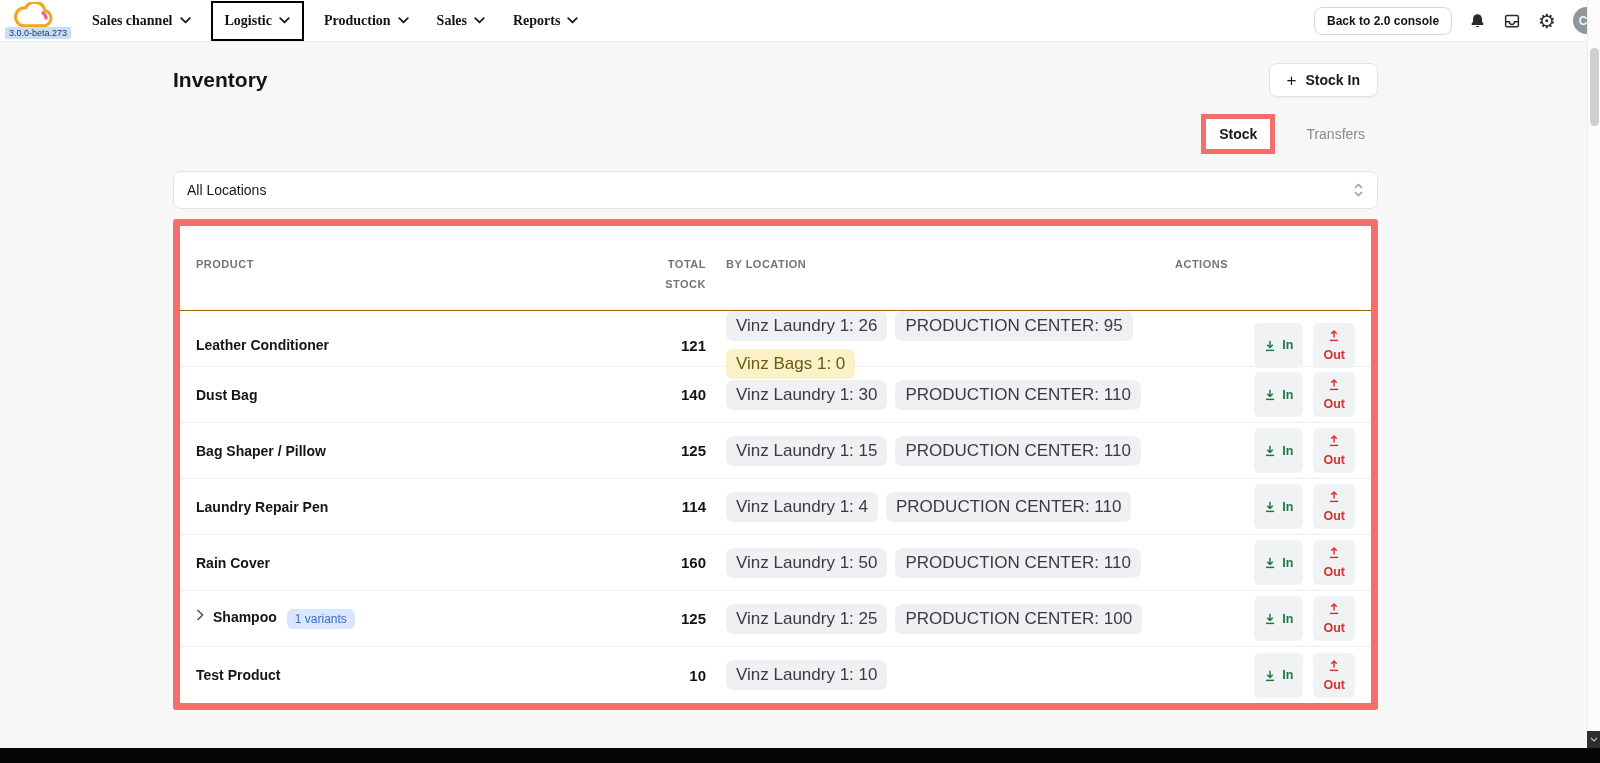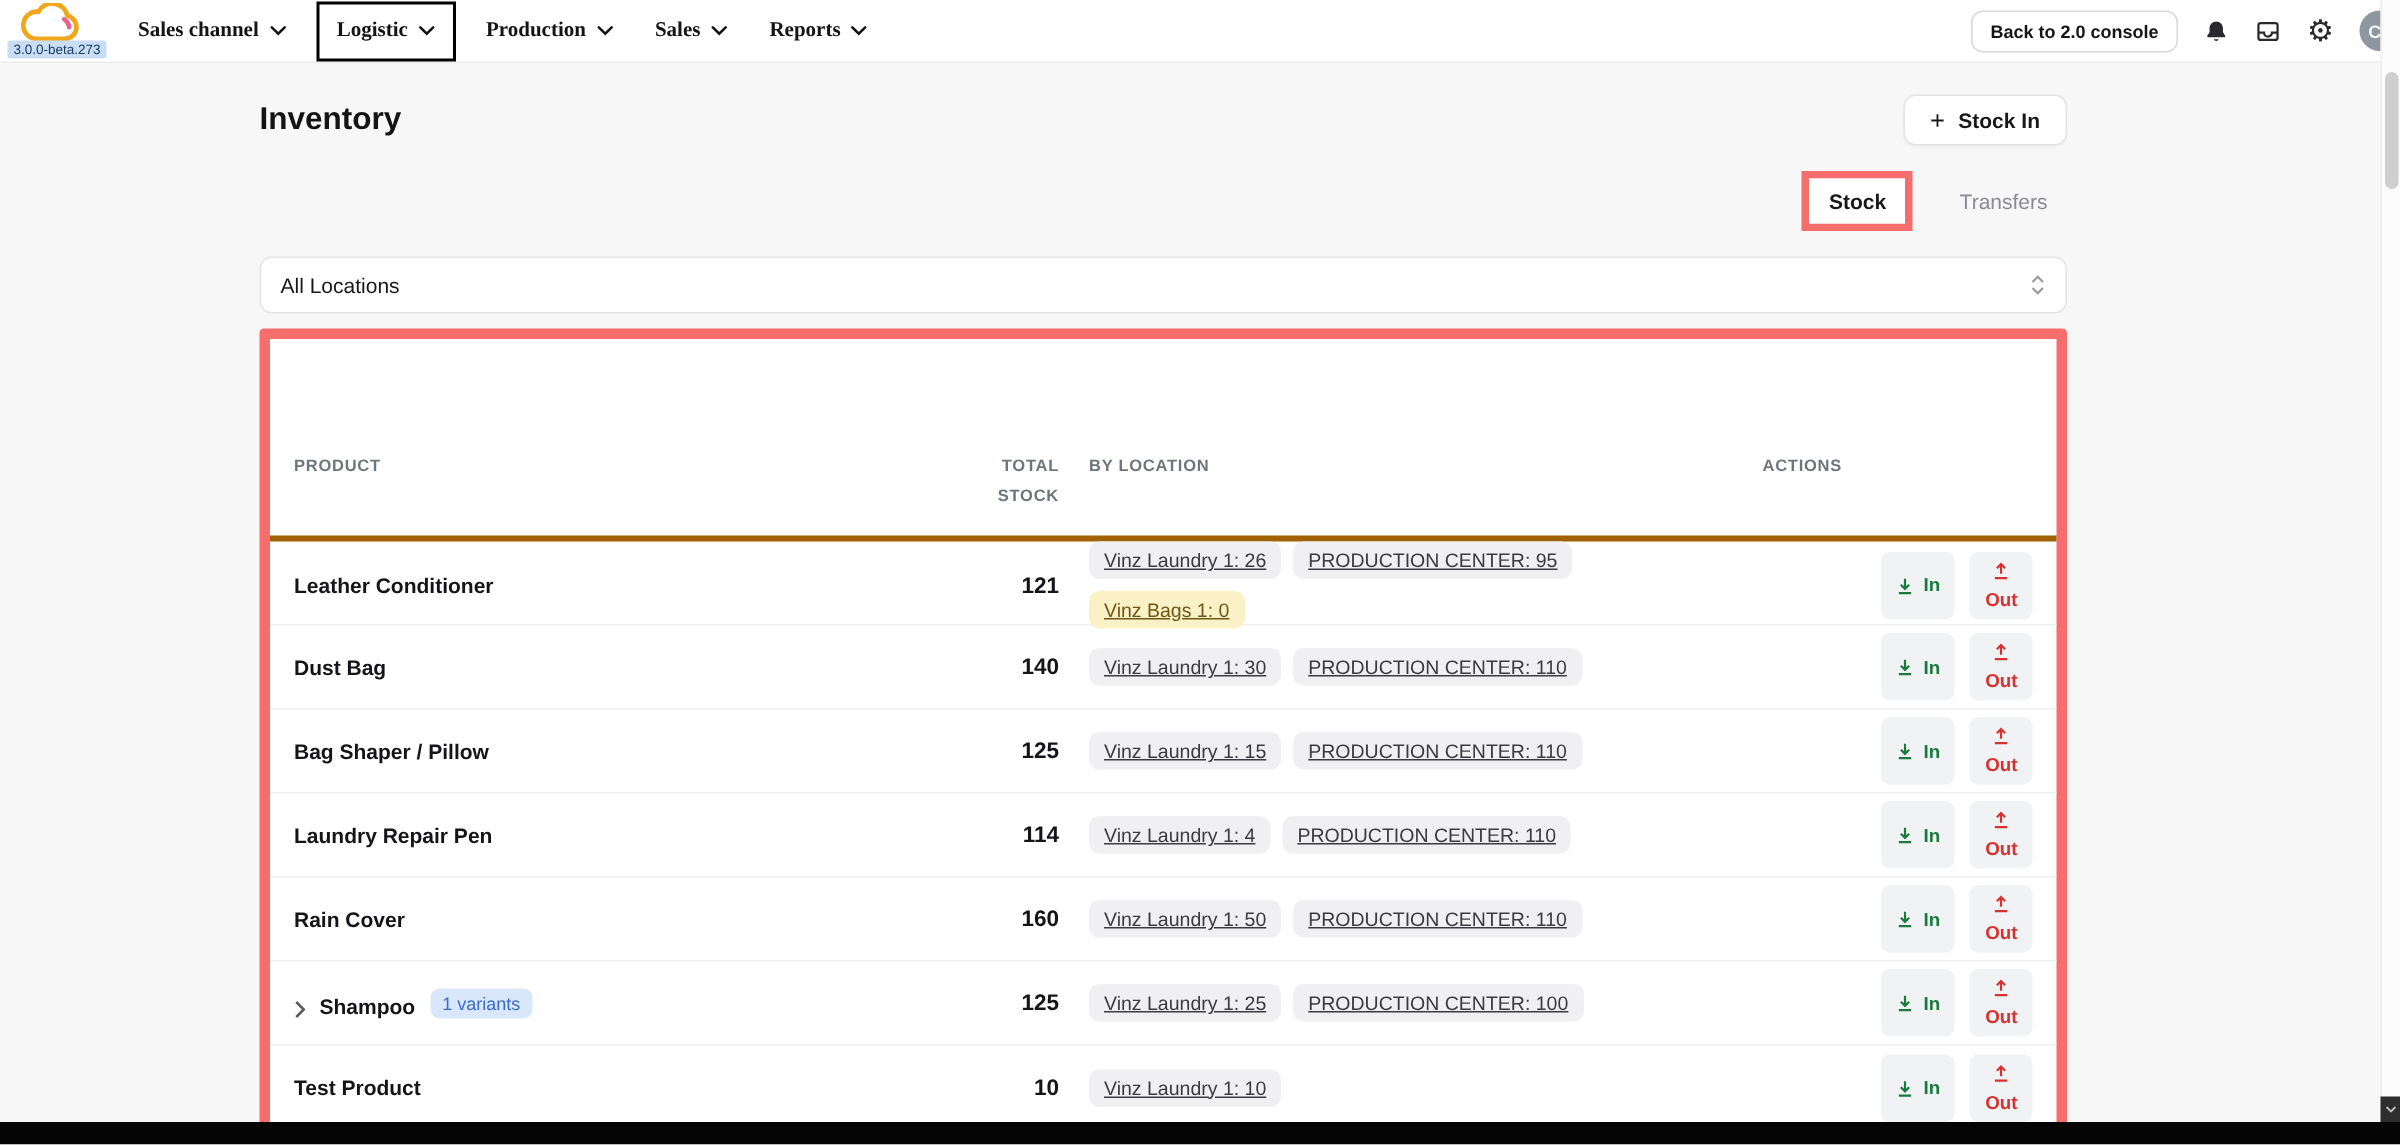--- a/index.html
+++ b/index.html
@@ -30,32 +30,32 @@
   .tabs { display:flex; align-items:center; margin-top:14px; height:44px;justify-content:flex-end; }
   .tab-highlight { border:5px solid #f56d6d; background:#fff; }
   .tab { font-size:14px; padding:7px 13px; cursor:pointer; }
   .tab.active { color:#18181b; font-weight:600; background:#fff; }
   .tab.inactive { color:#8a8a91; font-weight:500; margin-left:18px; }
 
   .location-select { margin-top:15px; height:38px; background:#fff; border:1px solid #e4e4e7; border-radius:8px; display:flex; align-items:center; justify-content:space-between; padding:0 13px; font-size:14px; color:#18181b; cursor:pointer; }
 
   .table-box { margin-top:10px; border:7px solid #f56d6d; border-radius:3px; background:#fff; }
   .grid-row { display:grid; grid-template-columns:460px 70px 1fr 210px; align-items:center; padding:0 16px; }
-  .t-header { padding-top:38px; padding-bottom:16px; border-bottom:4px solid #a16207; align-items:start;margin-top:37px; }
+  .t-header { padding-top:28px; padding-bottom:16px; border-bottom:1px solid #a16207; align-items:start; }
   .th { font-size:11px; font-weight:700; color:#70747c; letter-spacing:.5px; line-height:20px; }
   .th-total { text-align:right; padding-right:20px; }
   .th-actions { padding-left:30px; }
   .t-row { height:56px; border-bottom:1px solid #efeff1; }
   .t-row:last-child { border-bottom:none; }
-  .cell-product { display:flex; align-items:flex-end; font-size:14px; font-weight:700; color:#141419; }
+  .cell-product { display:flex; align-items:flex-start; font-size:14px; font-weight:700; color:#141419; }
   .chev-right { margin-right:9px; display:flex; cursor:pointer; }
   .variants-badge { margin-left:10px; background:#d8e7fb; color:#3a6cc6; font-size:12px; font-weight:500; padding:3px 8px; border-radius:6px; cursor:pointer; }
   .cell-total { text-align:right; padding-right:20px; font-size:15px; font-weight:700; color:#141419; }
   .cell-locations { display:flex; align-items:center; gap:8px; flex-wrap:wrap; }
-  .pill { font-size:13px; font-weight:500; padding:5px 10px; border-radius:7px; white-space:nowrap;text-decoration:underline; }
+  .pill { font-size:17px; font-weight:500; padding:5px 10px; border-radius:7px; white-space:nowrap; }
   .pill-gray { background:#f0f0f2; color:#3a3a40; }
   .pill-yellow { background:#fbf1c6; color:#6d5716; }
   .cell-actions { display:flex; justify-content:flex-end; gap:10px; }
   .act-btn { display:flex; align-items:center; gap:6px; background:#f1f2f4; border:none; border-radius:6px; padding:6px 10px; font-size:12.5px; font-weight:700; font-family:inherit; cursor:pointer; }
   .act-in { color:#187a3e; }
   .act-out { color:#d93030;flex-direction:column; }
 
   
   .scrollbar { position:absolute; top:0; right:0; width:13px; height:748px; background:#fbfbfb; border-left:1px solid #ededed; z-index:8; }
   .scroll-thumb { position:absolute; top:48px; left:2px; width:9px; height:78px; background:#cfcfcf; border-radius:5px; }

